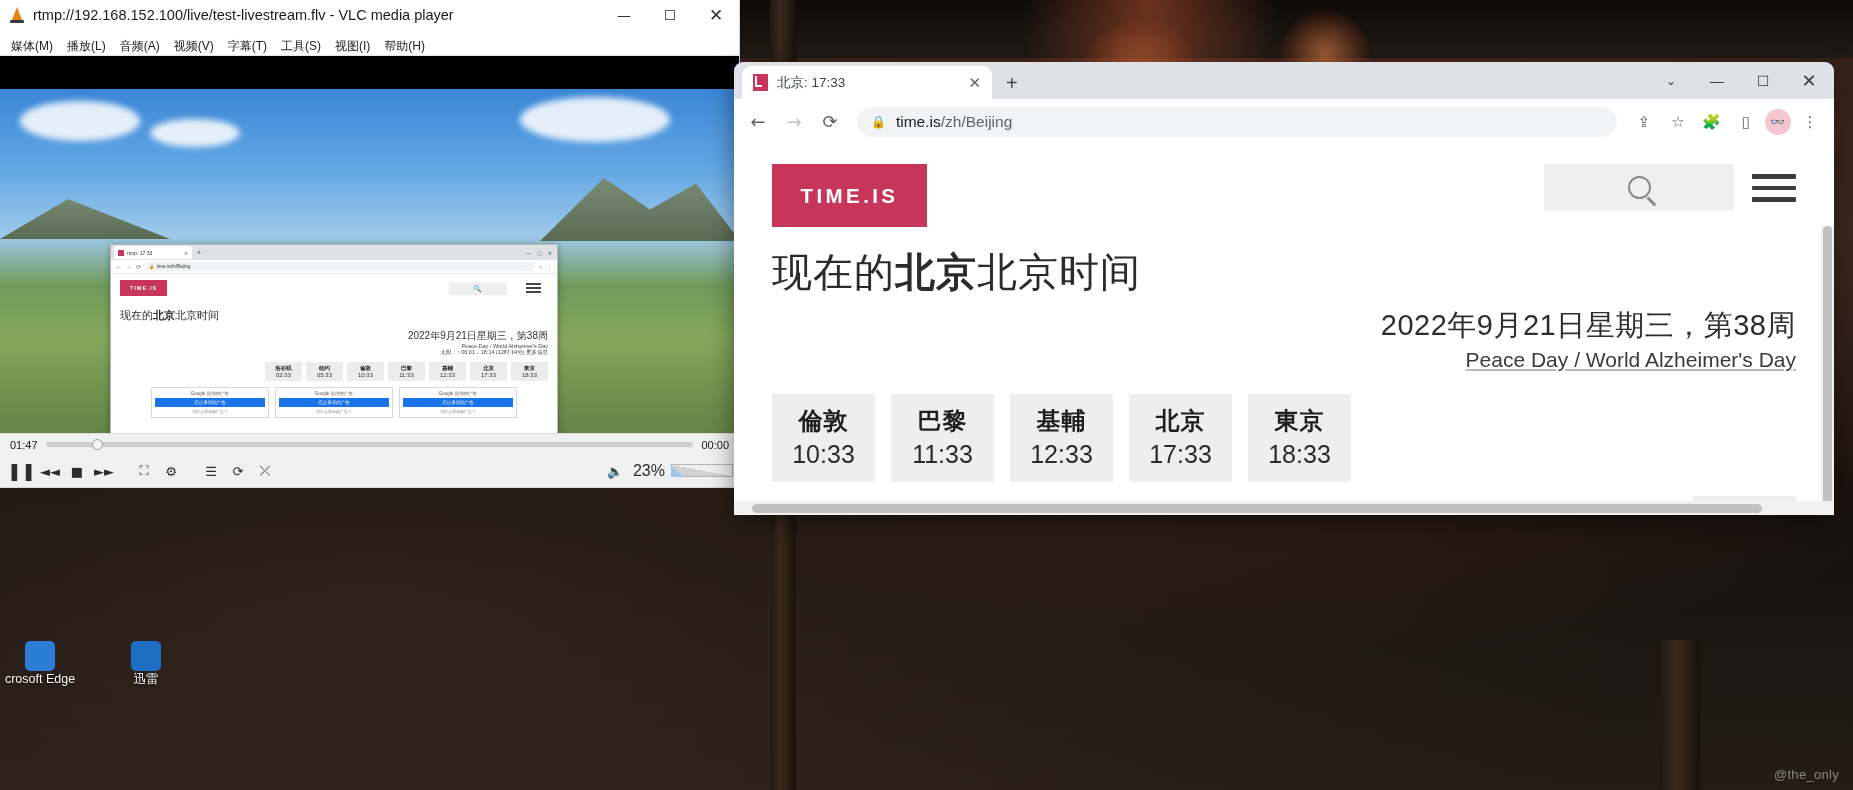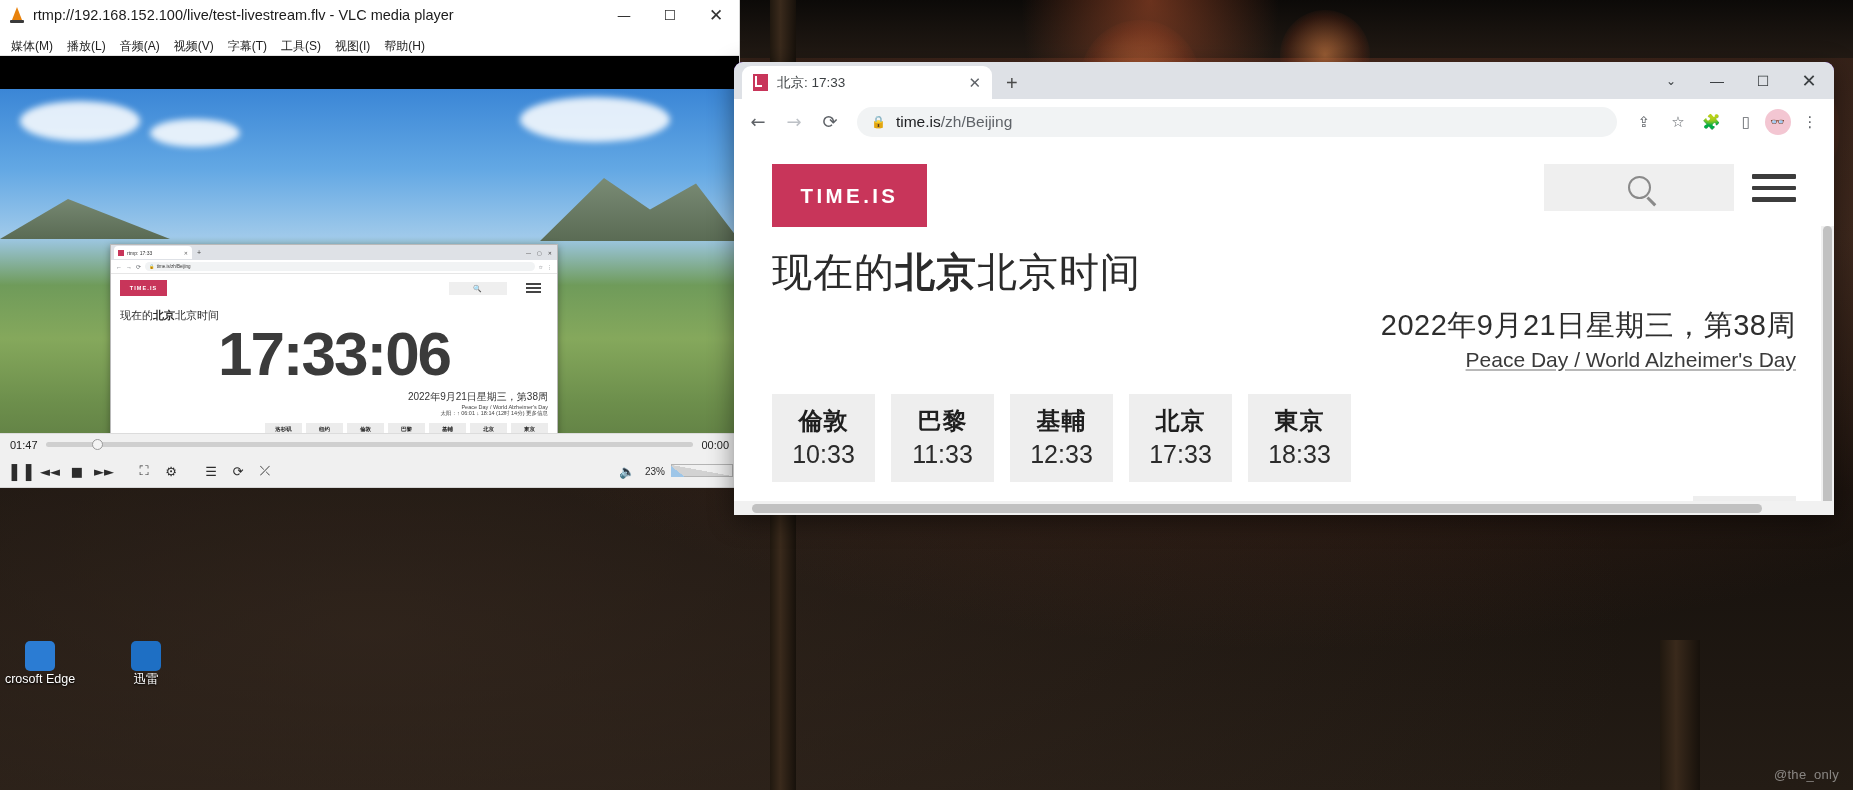--- a/index.html
+++ b/index.html
@@ -180,21 +180,21 @@
     height:32px; background:#f0f0f0; display:flex; align-items:center; gap:3px;
     padding:0 8px; flex:0 0 32px;
   }
   .vlc-btn {
     width:24px; height:24px; display:flex; align-items:center; justify-content:center;
     font-size:13px; color:#2c2c2c; font-family:"DejaVu Sans", sans-serif;
   }
   .vlc-btn.big { font-size:17px; width:27px; }
   .vlc-sep { width:10px; }
   #vlc-vol-group { margin-left:auto; display:flex; align-items:center; gap:6px; }
-  #vlc-vol-pct { font-size:10px; color:#2b2b2b; }
+  #vlc-vol-pct { font-size:16px; color:#2b2b2b; }
   #vlc-vol-slider {
     width:60px; height:13px; position:relative;
   }
   #vlc-vol-slider::before {
     content:""; position:absolute; left:0; bottom:1px; width:60px; height:11px;
     background: linear-gradient(to top right, #d2d2d2 49.5%, transparent 50%);
     border:1px solid #b4b4b4;
   }
   #vlc-vol-fill {
     position:absolute; left:0; bottom:1px; width:14px; height:11px;
@@ -409,21 +409,20 @@
           <div id="sb-logo">TIME.IS</div>
           <div id="sb-search">🔍</div>
           <div id="sb-hamburger">
             <span></span>
               <span></span>
               <span></span>
           </div>
           <div id="sb-heading">
             <span>现在的</span><b>北京</b><span>北京时间</span>
           </div>
-          <div id="sb-clock">17:33:06</div>
           <div id="sb-date">2022年9月21日星期三，第38周</div>
           <div id="sb-holiday">Peace Day / World Alzheimer's Day</div>
           <div id="sb-sun">太阳：↑ 06:01 ↓ 18:14 (12时 14分) 更多信息</div>
           <div id="sb-cities">
             <div class="sb-city">
               <div class="sb-city-name">洛杉矶</div>
               <div class="sb-city-time">02:33</div>
             </div>
             <div class="sb-city">
               <div class="sb-city-name">纽约</div>

